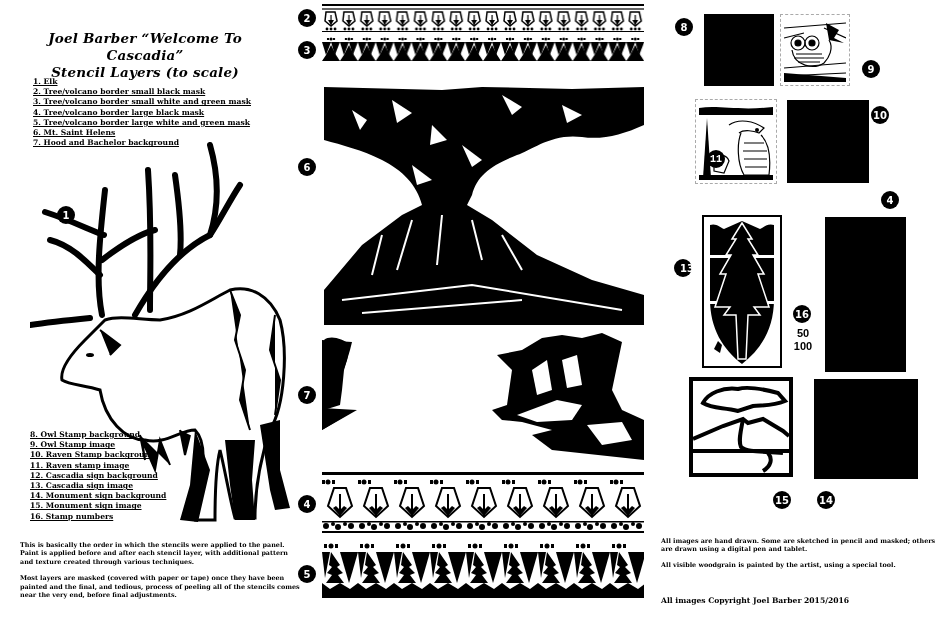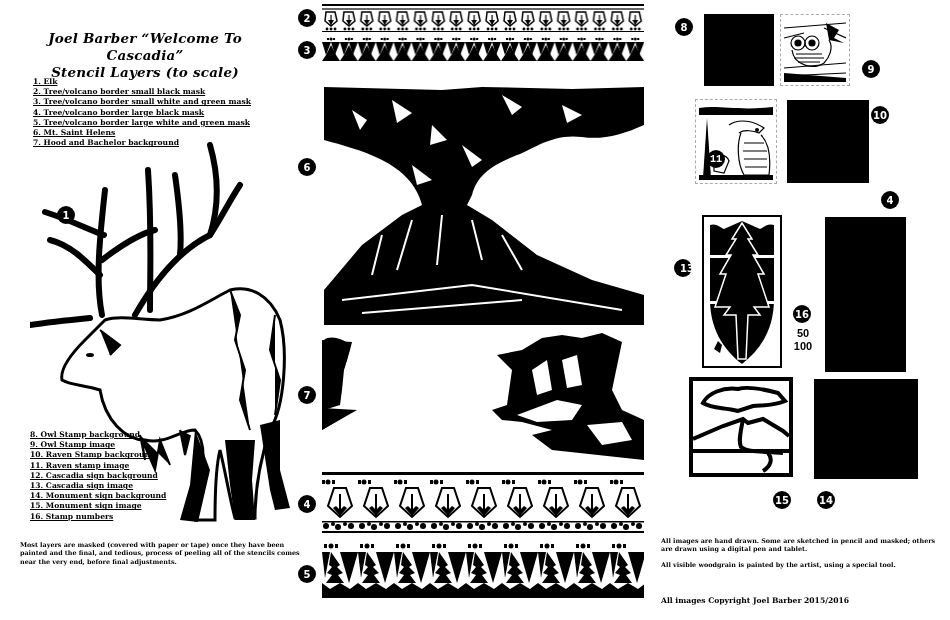--- a/index.html
+++ b/index.html
@@ -72,20 +72,21 @@
   <div>10. Raven Stamp background</div>
   <div>11. Raven stamp image</div>
   <div>12. Cascadia sign background</div>
   <div>13. Cascadia sign image</div>
   <div>14. Monument sign background</div>
   <div>15. Monument sign image</div>
   <div>16. Stamp numbers</div>
 </div>
 
 <div class="abs para" style="left:20px; top:541px; width:280px;">
+  <p>This is basically the order in which the stencils were applied to the panel. Paint is applied before and after each stencil layer, with additional pattern and texture created through various techniques.</p>
   <p>Most layers are masked (covered with paper or tape) once they have been painted and the final, and tedious, process of peeling all of the stencils comes near the very end, before final adjustments.</p>
 </div>
 
 <div class="abs" style="left:322px; top:4px; width:322px; height:28px;">
   <svg width="322" height="28" viewBox="0 0 322 28">
     <rect x="0" y="0" width="322" height="2" fill="#000"></rect>
     <g fill="#000">
       <rect x="0" y="4" width="322" height="2" fill="#000" opacity="0.6"></rect>
     </g>
     <pattern id="p2" width="17.9" height="28" patternUnits="userSpaceOnUse">

